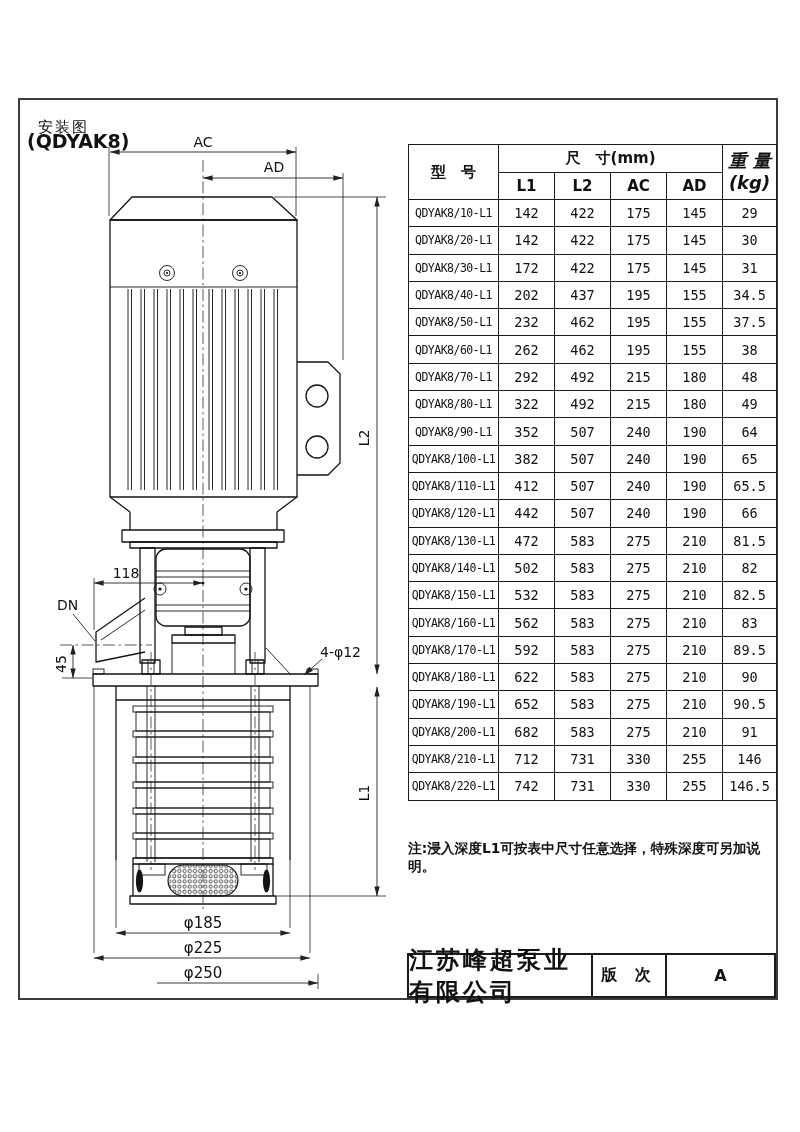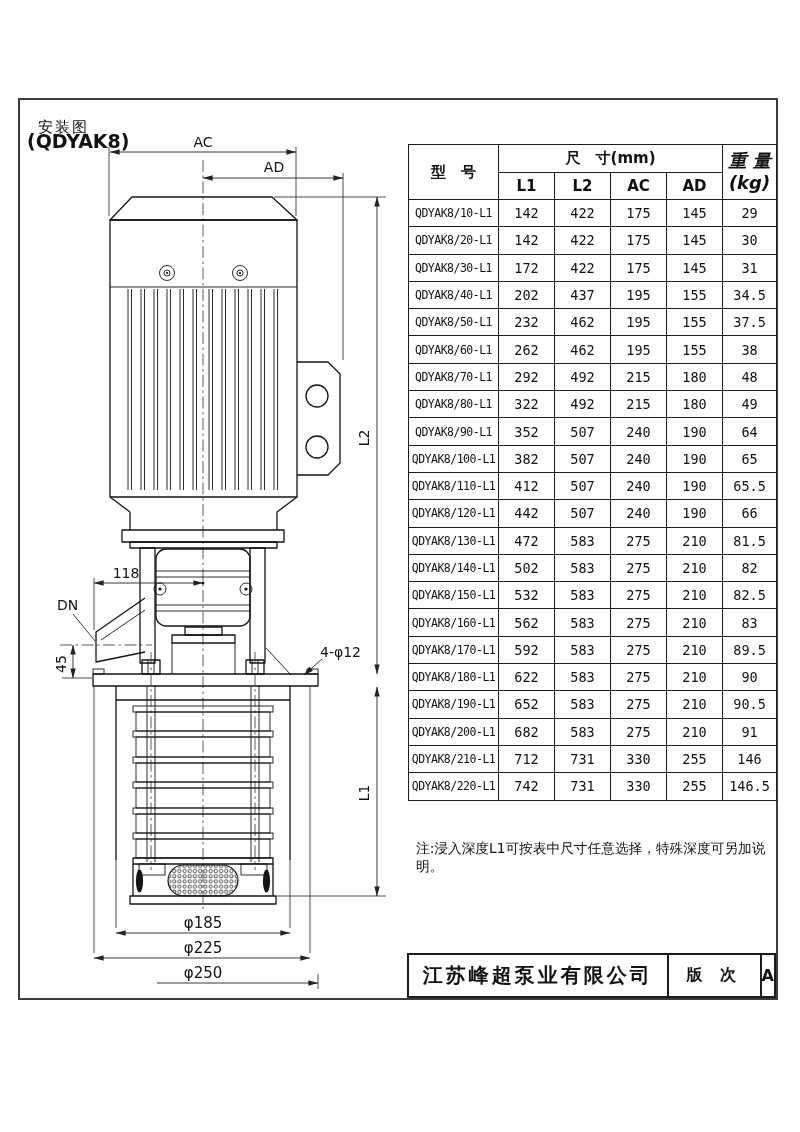--- a/index.html
+++ b/index.html
@@ -16,28 +16,28 @@
   table.spec{position:absolute;left:388px;top:44px;width:368px;border-collapse:collapse;
              table-layout:fixed;}
   table.spec th,table.spec td{border:1.5px solid #1c1c1c;text-align:center;vertical-align:middle;
              padding:0;overflow:hidden;white-space:nowrap;}
   table.spec th{font-size:15px;font-weight:600;height:26px;}
   table.spec th.group{height:27px;}
   table.spec td{height:26.3px;font-family:"DejaVu Sans Mono","DejaVu Sans",monospace;font-size:13.5px;}
   table.spec td.model{font-size:11.5px;letter-spacing:-0.5px;margin-top:46px;}
   .wl{display:block;line-height:1.25;font-size:18px;font-style:italic;}
   
-  .note{position:absolute;left:396px;top:740px;width:376px;font-size:13.7px;font-weight:400;
+  .note{position:absolute;left:388px;top:740px;width:376px;font-size:13.7px;font-weight:700;
         letter-spacing:0px;}
   
   .footer{position:absolute;right:0;bottom:0;width:369px;height:45px;border:2px solid #1c1c1c;
           box-sizing:border-box;display:flex;background:#fff;}
   .footer .cell{display:flex;align-items:center;justify-content:center;box-sizing:border-box;}
-  .f-company{width:260px;border-right:2px solid #1c1c1c;font-size:20px;font-weight:600;letter-spacing:3px;font-family:Liberation Mono, monospace;}
-  .f-revlabel{width:93px;border-right:2px solid #1c1c1c;font-size:16px;font-weight:600;letter-spacing:6px;text-align:right;}
+  .f-company{width:184px;border-right:2px solid #1c1c1c;font-size:24px;font-weight:600;letter-spacing:3px;font-family:Liberation Mono, monospace;}
+  .f-revlabel{width:74px;border-right:2px solid #1c1c1c;font-size:16px;font-weight:600;letter-spacing:6px;text-align:right;}
   .f-revvalue{flex:1;font-size:16px;font-weight:600;}
   
   .obj{stroke:#141414;stroke-width:1.3;fill:none;stroke-linejoin:round;}
   .objthin{stroke:#141414;stroke-width:0.9;fill:none;}
   .dim{stroke:#222;stroke-width:0.9;fill:none;}
   .ext{stroke:#222;stroke-width:0.8;fill:none;}
   .cl{stroke:#333;stroke-width:0.8;fill:none;stroke-dasharray:12 3.5 2.5 3.5;}
   .dlabel{font-family:"DejaVu Sans",sans-serif;font-size:14px;fill:#111;}
   .dlabel2{font-family:"DejaVu Sans",sans-serif;font-size:15px;fill:#111;}
   .fill{fill:#141414;stroke:none;}

